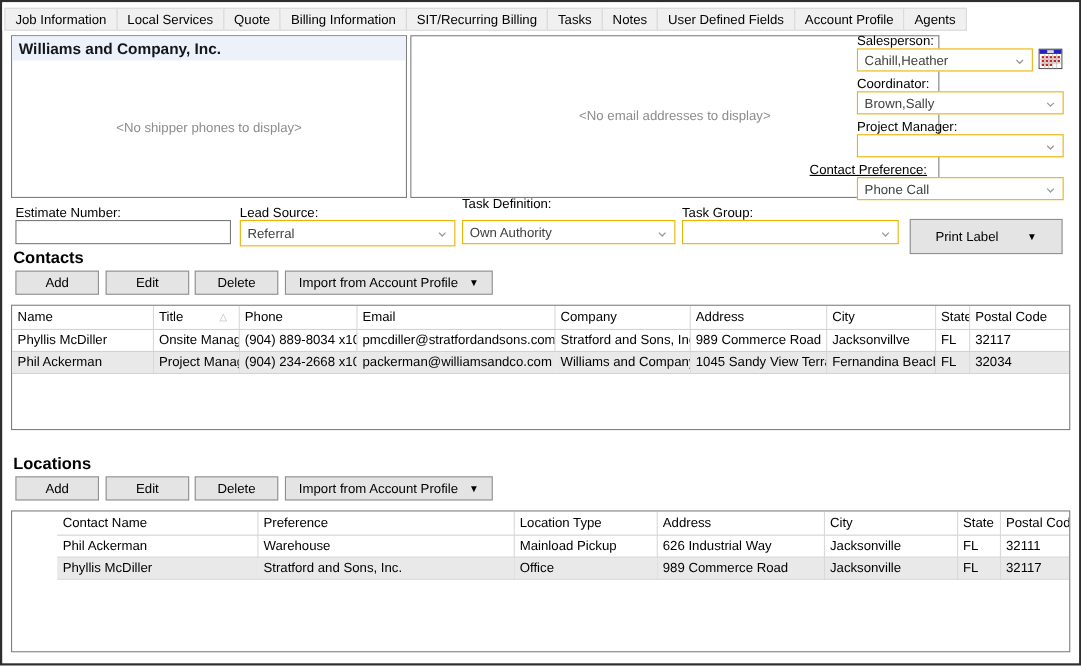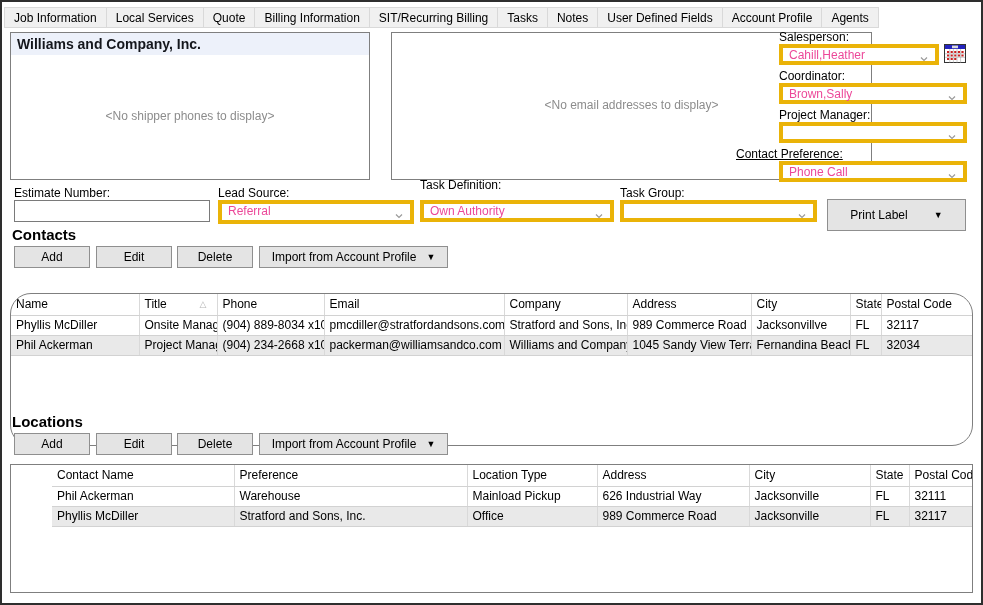--- a/index.html
+++ b/index.html
@@ -20,22 +20,22 @@
                 border:1px solid #9e9e9e; border-bottom:none; position:relative; z-index:2; }
   
   .panel { position:absolute; border:1px solid #7f7f7f; background:#fff; }
   .panel-header { height:22px; line-height:22px; background:#edf1fa; color:#14161c;
                   font-weight:bold; font-size:14px; padding-left:6px; }
   .empty-msg { position:absolute; left:0; right:0; top:50%; margin-top:-8px;
                text-align:center; color:#8c8c8c; }
   .shipper-body { position:relative; height:124px; }
   
   .flabel { position:absolute; white-space:nowrap; color:#000; }
-  .combo { position:absolute; height:21px; border:4px solid #eab308; background:#fff;
-           display:flex; align-items:flex-start; padding:0 20px 0 6px; color:#ec4899; }
+  .combo { position:absolute; height:21px; border:1px solid #eab308; background:#fff;
+           display:flex; align-items:center; padding:0 20px 0 6px; color:#404040; }
   .combo .chev { position:absolute; right:7px; top:7px; width:8px; height:8px; }
   .chev svg { display:block; }
   .textinput { position:absolute; height:22px; border:1px solid #7a7a7a; background:#fff;
                padding:0 5px; font-family:"Liberation Sans",sans-serif; font-size:12px; }
   
   .btn { position:absolute; height:22px; background:#e4e4e4; border:1px solid #8f8f8f;
          display:flex; align-items:center; justify-content:center; cursor:default;
          font-size:12px; white-space:nowrap; }
   .btn .arrow { font-size:9px; margin-left:10px; }
   .btn-print { height:32px; }
@@ -75,21 +75,21 @@
     <div class="tab">Agents</div>
   </div>
 
   <div class="panel" style="left:8px; top:30px; width:360px; height:148px;">
     <div class="panel-header">Williams and Company, Inc.</div>
     <div class="shipper-body">
       <div class="empty-msg">&lt;No shipper phones to display&gt;</div>
     </div>
   </div>
 
-  <div class="panel" style="left:389px; top:30px; width:481px; height:148px;">
+  <div class="panel" style="left:371px; top:30px; width:481px; height:148px;">
     <div class="empty-msg">&lt;No email addresses to display&gt;</div>
   </div>
 
   <div class="flabel" style="left:777px; top:28px;">Salesperson:</div>
   <div class="combo" style="left:777px; top:42px; width:160px;">
     <span>Cahill,Heather</span>
     <span class="chev">
       <svg width="8" height="8" viewBox="0 0 8 8">
           <polyline points="1,2.5 4,5.5 7,2.5" fill="none" stroke="#9a9a9a" stroke-width="1.2"></polyline>
         </svg>
@@ -197,21 +197,21 @@
   <div class="section-h" style="left:10px; top:224px;">Contacts</div>
 
   <div class="btn" style="left:12px; top:244px; width:76px;">Add</div>
   <div class="btn" style="left:94px; top:244px; width:76px;">Edit</div>
   <div class="btn" style="left:175px; top:244px; width:76px;">Delete</div>
   <div class="btn" style="left:257px; top:244px; width:189px;">
     <span>Import from Account Profile</span>
     <span class="arrow">▼</span>
   </div>
 
-  <div class="grid-wrap" style="left:8px; top:291px; width:963px; height:153px;border-radius:21px;">
+  <div class="grid-wrap" style="left:8px; top:275px; width:963px; height:114px;">
     <table class="grid">
       <colgroup>
         <col style="width:128px">
           <col style="width:78px">
           <col style="width:107px">
           <col style="width:180px">
         <col style="width:123px">
           <col style="width:124px">
           <col style="width:99px">
           <col style="width:31px">

